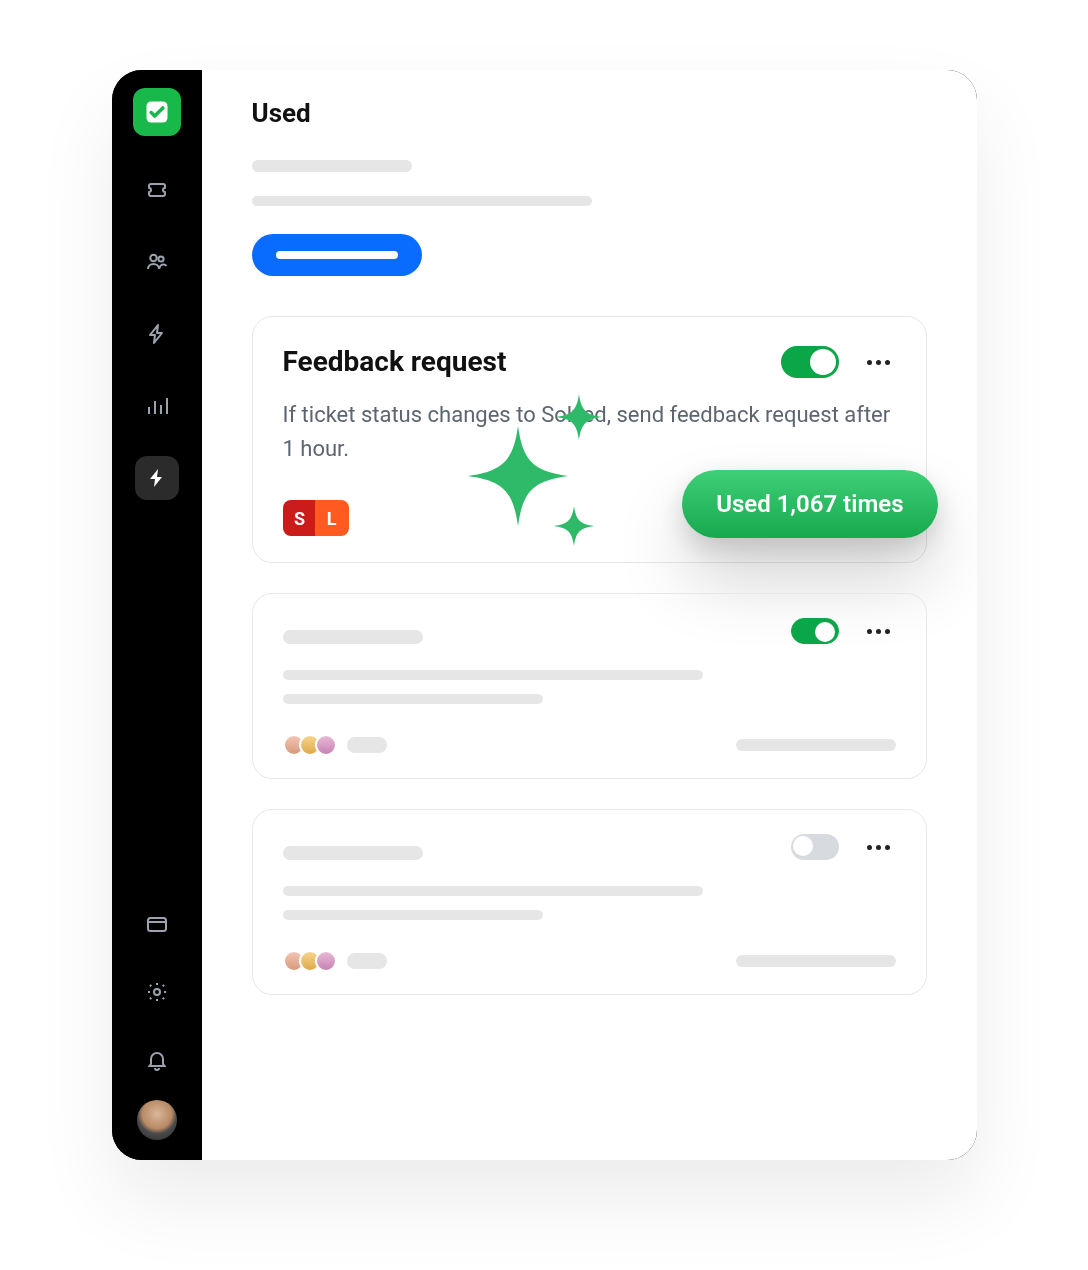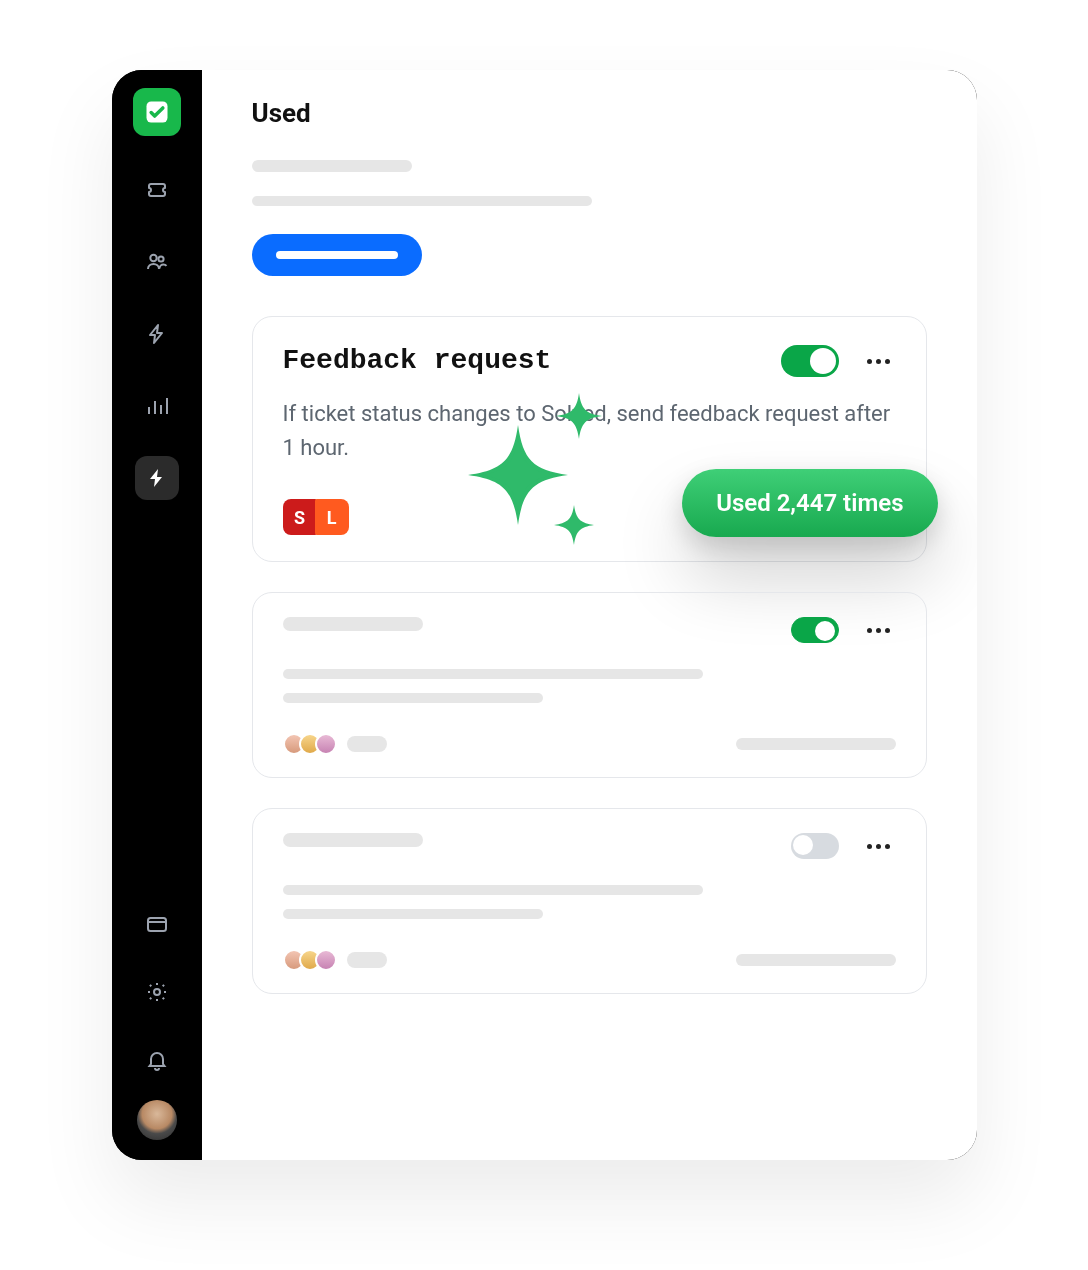--- a/index.html
+++ b/index.html
@@ -109,23 +109,22 @@
   }
 
   .card {
     border:1.5px solid #e5e7eb;
     border-radius:20px;
     padding:28px 30px 26px 30px;
     margin-bottom:30px;
     position:relative;
   }
   .card-head {
-    display:flex; align-items:flex-start; justify-content:space-between;
+    display:flex; align-items:flex-end; justify-content:space-between;
     margin-bottom:20px;
-    font-family:Liberation Mono, monospace;
   }
   .card-title {
     font-size:28px; font-weight:700; color:#111;
   }
   .card-actions { display:flex; align-items:center; gap:22px; }
   .toggle {
     width:58px; height:32px; border-radius:16px;
     position:relative; cursor:pointer;
   }
   .toggle.on { background:#0aa648; }
@@ -313,21 +312,21 @@
             <path d="M50 0 C55 35 65 45 100 50 C65 55 55 65 50 100 C45 65 35 55 0 50 C35 45 45 35 50 0 Z" fill="#46c97d"></path>
             <path d="M50 14 C54 38 62 46 86 50 C62 54 54 62 50 86 C46 62 38 54 14 50 C38 46 46 38 50 14 Z" fill="#ffffff"></path>
           </svg>
         <svg class="sparkle sparkle-sm1" viewBox="0 0 100 100">
             <path d="M50 0 C55 35 65 45 100 50 C65 55 55 65 50 100 C45 65 35 55 0 50 C35 45 45 35 50 0 Z" fill="#2fba6a"></path>
           </svg>
         <svg class="sparkle sparkle-sm2" viewBox="0 0 100 100">
             <path d="M50 0 C55 35 65 45 100 50 C65 55 55 65 50 100 C45 65 35 55 0 50 C35 45 45 35 50 0 Z" fill="#2fba6a"></path>
           </svg>
       </div>
-      <div class="usage-pill">Used 2,447 times</div>
+      <div class="usage-pill">Used 1,067 times</div>
     </div>
 
     <div class="card" style="padding:24px 30px 22px 30px;">
       <div class="card-head" style="margin-bottom:26px;">
         <div class="skel-card-title"></div>
         <div class="card-actions">
           <div class="toggle small on">
               <div class="knob"></div>
             </div>
           <div class="more">

